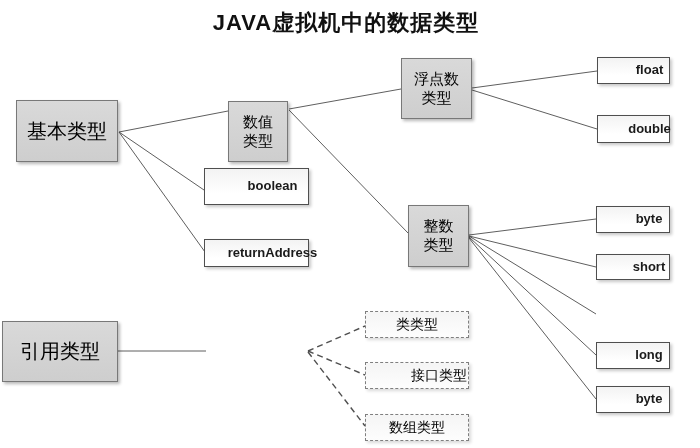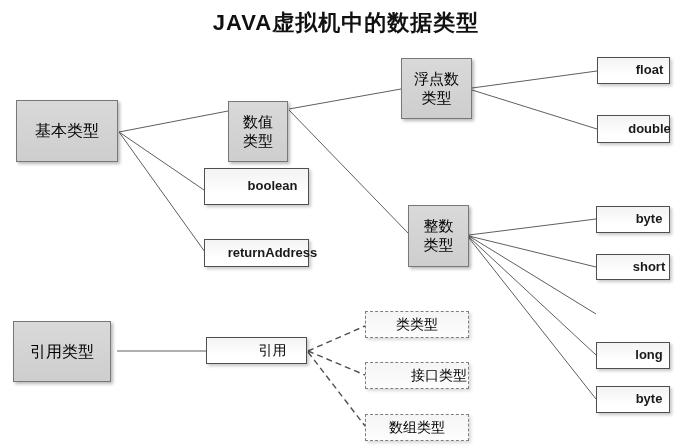--- a/index.html
+++ b/index.html
@@ -35,21 +35,21 @@
     box-sizing: border-box;
     color: #000000;
     line-height: 1.25;
   }
   .node.gray {
     background: linear-gradient(180deg, #d9d9d9 0%, #cecece 100%);
     border: 1px solid #787878;
     box-shadow: 2px 2px 3px rgba(0,0,0,0.28);
     font-size: 15px;
   }
-  .node.gray.big { font-size: 16px; }
+  .node.gray.big { font-size: 20px; }
   .node.white {
     background: linear-gradient(180deg, #f3f3f3 0%, #ffffff 70%);
     border: 1px solid #4f4f4f;
     box-shadow: 2px 2px 3px rgba(0,0,0,0.22);
     padding-left: 32px;
   }
   .node.en {
     font-weight: bold;
     font-size: 13px;
     color: #1a1a1a;
@@ -113,23 +113,22 @@
 
   <div class="node white en" style="left:596px; top:206px; width:74px; height:27px;">byte</div>
 
   <div class="node white en" style="left:596px; top:254px; width:74px; height:26px;">short</div>
 
 
   <div class="node white en" style="left:596px; top:342px; width:74px; height:27px;">long</div>
 
   <div class="node white en" style="left:596px; top:386px; width:74px; height:27px;">byte</div>
 
-  <div class="node gray big" style="left:13px; top:321px; width:98px; height:61px;">引用类型</div>
+  <div class="node gray big" style="left:2px; top:321px; width:116px; height:61px;">引用类型</div>
 
-  <div class="node white cn" style="left:206px; top:337px; width:101px; height:27px;">引用</div>
 
   <div class="node dashed" style="left:365px; top:311px; width:104px; height:27px;">类类型</div>
 
   <div class="node dashed" style="left:365px; top:362px; width:104px; height:27px;padding-left:44px;">接口类型</div>
 
   <div class="node dashed" style="left:365px; top:414px; width:104px; height:27px;">数组类型</div>
 
 </div>
 
 </body></html>

